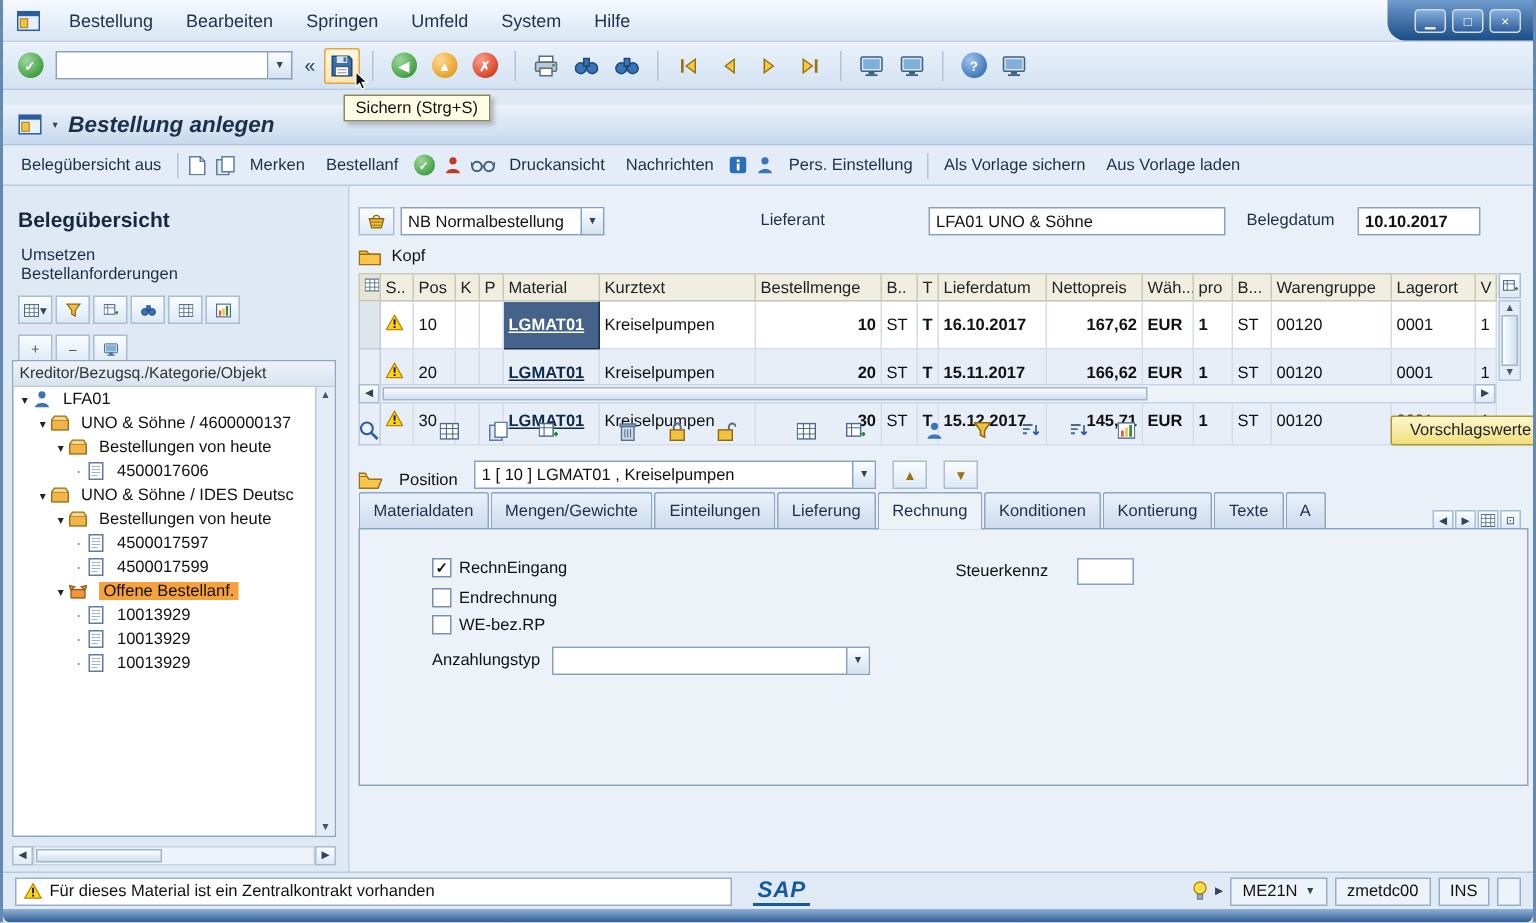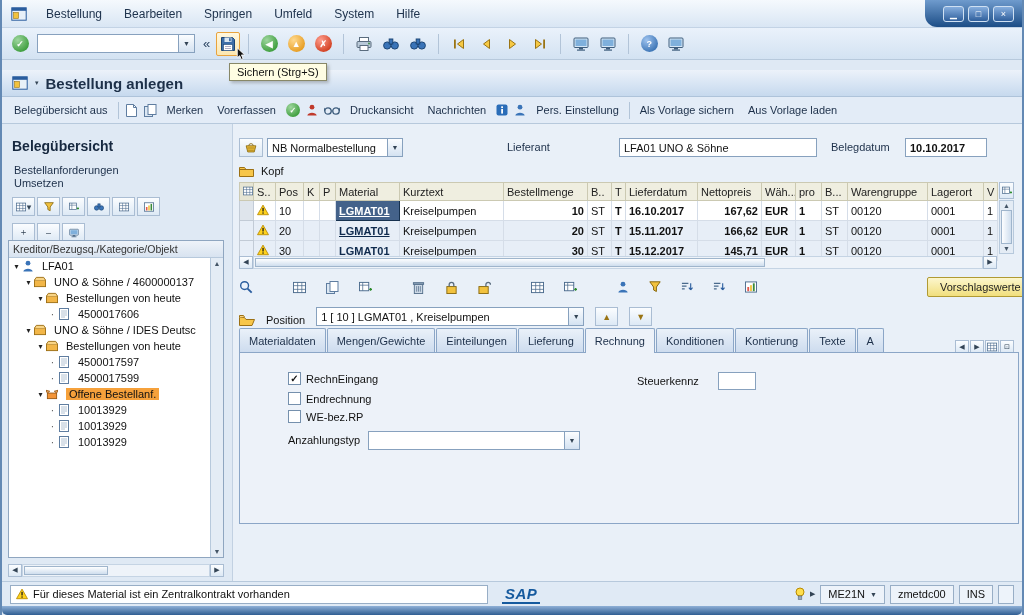--- a/index.html
+++ b/index.html
@@ -30,21 +30,21 @@
 .cmd .dd{width:16px;height:19px;border:1px solid #87a1be;border-left:0;background:linear-gradient(#fbfdff,#d4e2f1);font-size:7px;display:flex;align-items:center;justify-content:center;color:#345}
 .chev{font-size:13px;color:#2c4562;padding:0 3px}
 .gapstrip{position:absolute;left:0;top:60px;right:0;height:10px;background:#dfe9f4}
 
 
 .tooltip{position:absolute;left:227px;top:63px;z-index:40;background:#fffde3;border:1px solid #888868;padding:2px 7px;font-size:11px;box-shadow:2px 2px 3px rgba(80,80,80,.35);white-space:nowrap}
 .cursor{position:absolute;left:232px;top:47px;z-index:41}
 
 
 .titlebar{position:absolute;left:0;top:70px;right:0;height:27px;background:linear-gradient(#ecf2fa,#c6d9ee);border-bottom:1px solid #aec3da;display:flex;align-items:center;gap:7px;padding:0 10px}
-.title-text{font-size:15px;font-weight:700;color:#1d3049}
+.title-text{font-size:15px;font-weight:700;font-style:italic;color:#1d3049}
 .tiny-dd{font-size:7px;color:#345}
 
 
 .apptb{position:absolute;left:0;top:97px;right:0;height:27px;background:#e3ecf7;border-bottom:1px solid #b7c9dc;display:flex;align-items:center;padding:0 8px;gap:6px;font-size:11px;color:#1c2f49}
 .apptb .lbl{padding:3px 4px;white-space:nowrap}
 .apptb .ic{display:flex;align-items:center}
 .app-sep{width:1px;height:17px;background:#b2c4d8}
 
 
 .content{position:absolute;left:0;top:124px;right:0;bottom:34px;display:flex}
@@ -81,21 +81,21 @@
 .lab{position:absolute;top:3px;color:#1c2f49;white-space:nowrap}
 .inp{position:absolute;top:0;height:19px;background:#fff;border:1px solid #87a1be;padding:1px 4px;display:flex;align-items:center;white-space:nowrap;overflow:hidden}
 .l-lief{left:268px}.i-lief{left:380px;width:198px}
 .l-beleg{left:592px}.i-beleg{left:666px;width:82px;font-weight:700}
 .hdr2{position:absolute;left:6px;top:38px;height:18px;display:flex;align-items:center;gap:7px}
 
 
 .grid{position:absolute;left:6px;top:58px}
 table.items{border-collapse:collapse;table-layout:fixed;width:758px;font-size:11px}
 .items th{height:18px;background:#efeee0;border:1px solid #cbc9b2;font-weight:400;text-align:left;padding:0 3px;white-space:nowrap;overflow:hidden;color:#222}
-.items td{height:20px;border:1px solid #d5dde8;padding:0 3px;white-space:nowrap;overflow:hidden;background:#fff}
+.items td{height:32px;border:1px solid #d5dde8;padding:0 3px;white-space:nowrap;overflow:hidden;background:#fff}
 tr.alt td{background:#e7eef7}
 td.selc{background:#dfe5ec;border-color:#c2cbd6}
 th.selc{background:#e6e5d4;text-align:center}
 .ar{text-align:right}
 .bold{font-weight:700}
 .matlink{font-weight:700;text-decoration:underline;color:#0f2a4d}
 td.focuscell{background:#44628a;border:1px solid #16314f}
 td.focuscell .matlink{color:#fff}
 .gvs{position:absolute;left:760px;top:18px;width:15px;height:54px;background:#e4ecf5;border:1px solid #b7c9dc;display:flex;flex-direction:column;justify-content:space-between;align-items:center;font-size:7px;color:#456;padding:1px 0}
 .gthumb{width:11px;flex:1;margin:1px 0;background:linear-gradient(90deg,#fdfeff,#cfdeee);border:1px solid #9fb5cc}
@@ -411,21 +411,21 @@
         <svg class="i13">
           <use href="#s-newdoc"></use>
         </svg>
       </span>
     <span class="ic">
         <svg class="i13">
           <use href="#s-copydoc"></use>
         </svg>
       </span>
     <span class="lbl">Merken</span>
-    <span class="lbl">Vorerfassen</span>
+    <span class="lbl">Bestellanf</span>
     <span class="ic">
         <span class="circle c-green" style="width:14px;height:14px;font-size:8px">✓</span>
       </span>
     <span class="ic">
         <svg class="i12">
           <use href="#s-persred"></use>
         </svg>
       </span>
     <span class="ic">
         <svg style="width:16px;height:9px">
@@ -447,22 +447,22 @@
     <span class="lbl">Pers. Einstellung</span>
     <span class="app-sep"></span>
     <span class="lbl">Als Vorlage sichern</span>
     <span class="lbl">Aus Vorlage laden</span>
   </div>
 
   <div class="content">
 
     <div class="sidebar">
       <div class="sb-title">Belegübersicht</div>
+      <div class="sb-sub">Umsetzen</div>
       <div class="sb-sub">Bestellanforderungen</div>
-      <div class="sb-sub">Umsetzen</div>
       <div class="sb-icons">
         <span class="sb-ib"><svg class="i10">
               <use href="#s-grid"></use>
             </svg>▾</span>
         <span class="sb-ib">
             <svg class="i10">
               <use href="#s-funnel"></use>
             </svg>
           </span>
         <span class="sb-ib">

